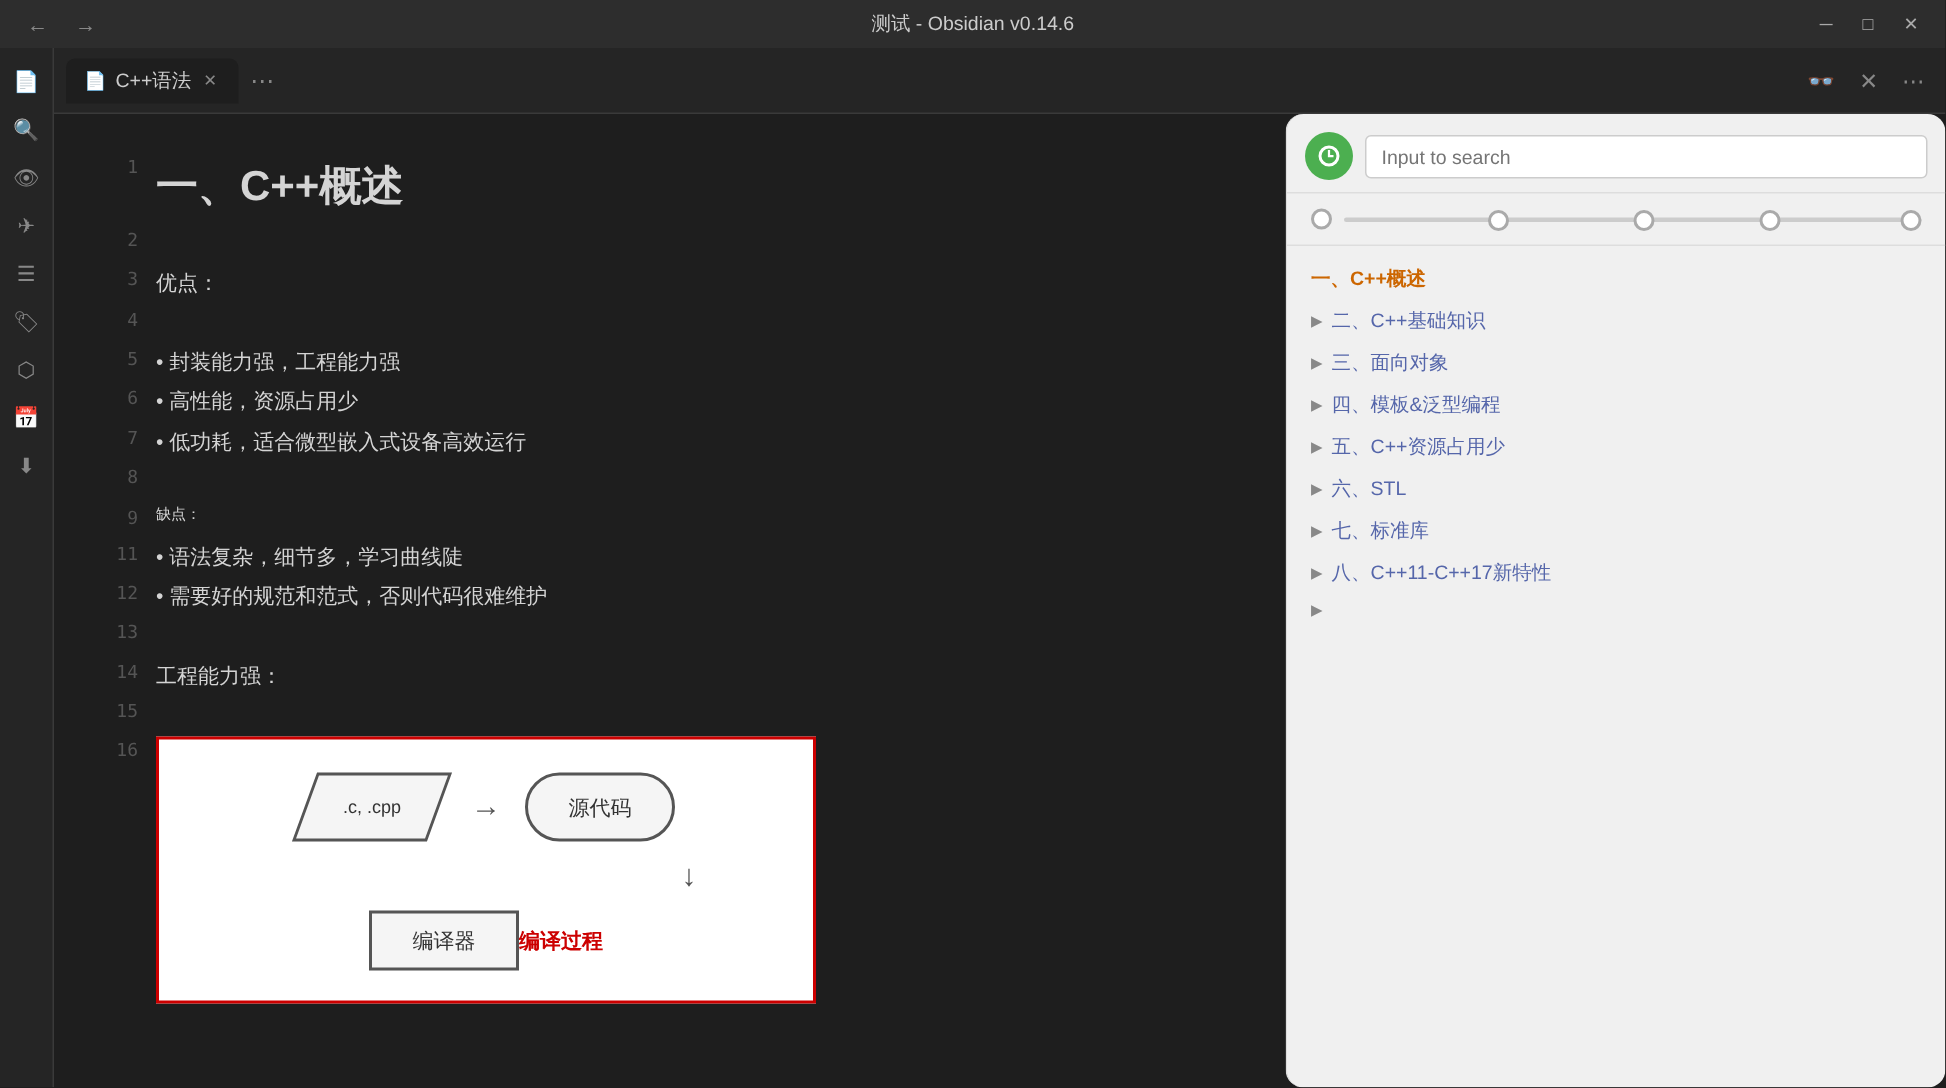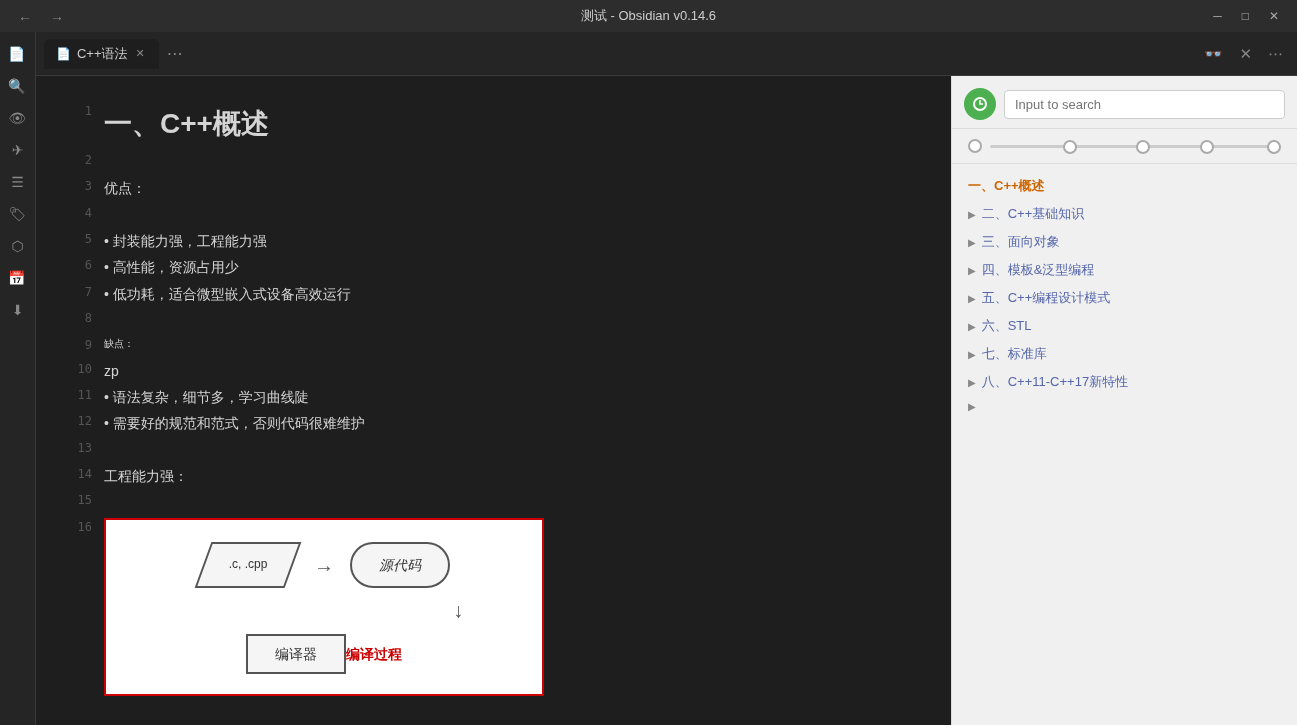--- a/index.html
+++ b/index.html
@@ -188,26 +188,27 @@
       color: #d4d4d4;
       font-size: 14px;
     }
     .compile-label {
       color: #d4d4d4;
       font-size: 14px;
     }
 
     
     .right-panel {
-      width: 346px;
+      width: 440px;
       background: #f0f0f0;
       display: flex;
       flex-direction: column;
       flex-shrink: 0;
       border-left: 1px solid #ddd;
+      border-radius: 12px;
     }
 
     .search-bar {
       display: flex;
       align-items: center;
       padding: 12px 12px 8px;
       gap: 8px;
       border-bottom: 1px solid #ddd;
     }
     .search-icon-btn {
@@ -357,24 +358,20 @@
           <div class="code-line">
             <span class="line-num">8</span>
             <span class="line-content">&nbsp;</span>
           </div>
 
           <div class="code-line">
             <span class="line-num">9</span>
             <span class="line-content defect-label">缺点：</span>
           </div>
 
-          <div class="code-line">
-            <span class="line-num">10</span>
-            <span class="line-content zp-text">zp</span>
-          </div>
 
           <div class="code-line">
             <span class="line-num">11</span>
             <span class="line-content bullet-item">• 语法复杂，细节多，学习曲线陡</span>
           </div>
 
           <div class="code-line">
             <span class="line-num">12</span>
             <span class="line-content bullet-item">• 需要好的规范和范式，否则代码很难维护</span>
           </div>
@@ -401,21 +398,21 @@
               <div style="border: 2px solid #cc0000; display: inline-flex; padding: 20px 30px; background: white; flex-direction: column; align-items: center; gap: 6px; min-width: 440px;">
 
                 <div style="display:flex; align-items:center; gap: 16px;">
 
                   <div style="position:relative; width:100px; height:50px; display:flex; align-items:center; justify-content:center;">
                     <div style="width:90px; height:46px; border:2px solid #555; background:#f5f5f5; transform:skewX(-20deg);"></div>
                     <span style="position:absolute; font-size:12px; color:#333;">.c, .cpp</span>
                   </div>
                   <span style="color:#555; font-size:20px;">→</span>
 
-                  <div style="width:100px; height:46px; border:2px solid #555; border-radius:50px; background:#f5f5f5; display:flex; align-items:center; justify-content:center; font-size:14px; color:#333;font-style:italic;">
+                  <div style="width:100px; height:46px; border:2px solid #555; border-radius:50px; background:#f5f5f5; display:flex; align-items:center; justify-content:center; font-size:14px; color:#333;">
                     <span>源代码</span>
                   </div>
                 </div>
 
                 <div style="display:flex; align-items:center; justify-content:flex-end; width:100%; padding-right: 40px;">
                   <span style="color:#555; font-size:20px; transform: rotate(90deg);">→</span>
                 </div>
 
                 <div style="display:flex; align-items:center; ">
 
@@ -471,21 +468,21 @@
             <span class="outline-item-label">三、面向对象</span>
           </div>
 
           <div class="outline-item section-2">
             <span class="outline-arrow">▶</span>
             <span class="outline-item-label">四、模板&amp;泛型编程</span>
           </div>
 
           <div class="outline-item section-2">
             <span class="outline-arrow">▶</span>
-            <span class="outline-item-label">五、C++编程设计模式</span>
+            <span class="outline-item-label">五、C++资源占用少</span>
           </div>
 
           <div class="outline-item section-2">
             <span class="outline-arrow">▶</span>
             <span class="outline-item-label">六、STL</span>
           </div>
 
           <div class="outline-item section-2">
             <span class="outline-arrow">▶</span>
             <span class="outline-item-label">七、标准库</span>

